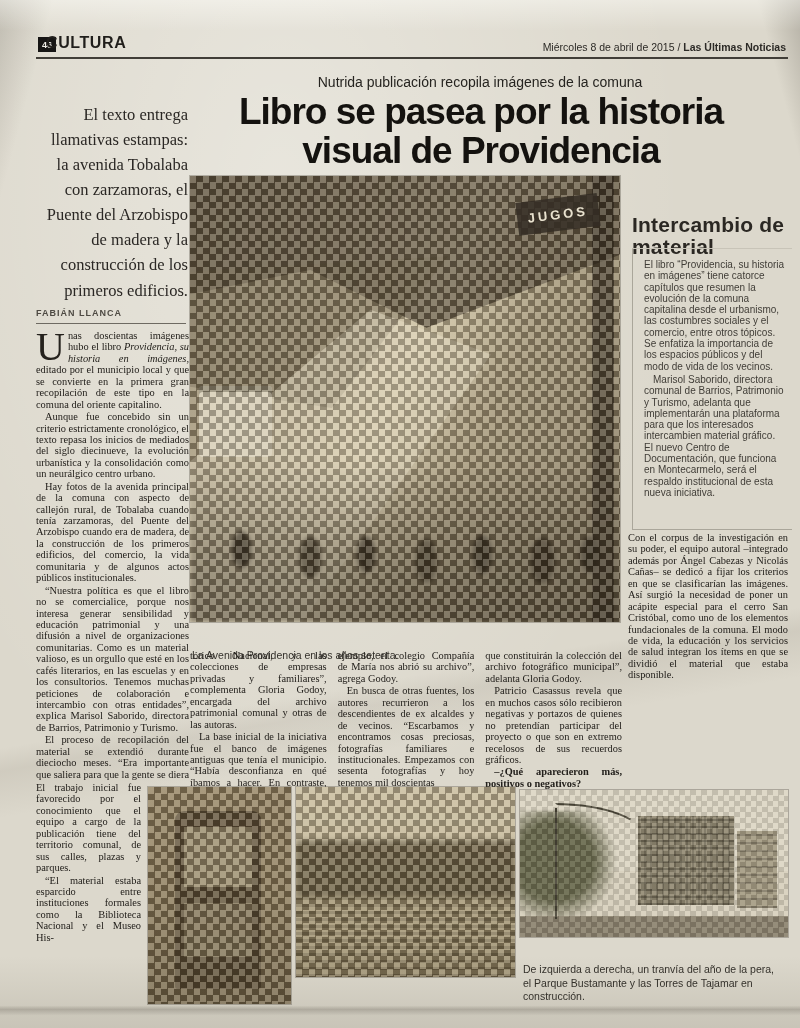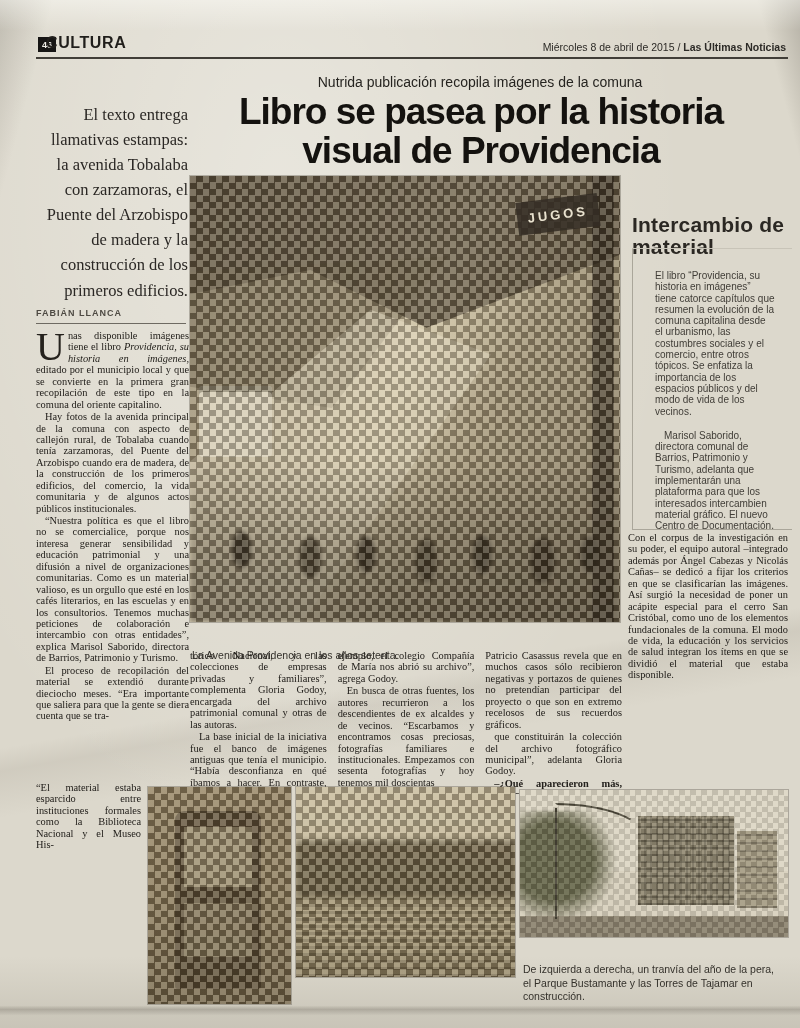--- a/index.html
+++ b/index.html
@@ -84,21 +84,21 @@
   .midcols .mc{width:137px;height:144px;overflow:hidden;}
   .q{font-weight:bold;}
   
   .sb-title{left:632px;top:194px;width:156px;font-family:"Liberation Sans",sans-serif;
     font-size:21px;line-height:1.05;font-weight:bold;color:#2b2823;letter-spacing:.2px;margin-top:20px;}
   .sb-box{left:632px;top:248px;width:146px;height:266px;overflow:hidden;
     border-left:1px solid #aaa69a;border-bottom:1px solid #aaa69a;border-top:1px solid #c8c4b8;
     padding:8px 4px 6px 9px;
     font-family:"Liberation Sans",sans-serif;font-size:10px;line-height:1.13;color:#403d37;
     text-align:left;}
-  .sb-box p{margin:13px;}
+  .sb-box p{margin:2px;}
   .sb-box p+p{text-indent:9px;}
   .col5{left:628px;top:532px;width:160px;height:262px;overflow:hidden;}
   
   .photo-tram{left:148px;top:787px;width:143px;height:217px;
     background:linear-gradient(180deg,#8a7a5c 0%,#7b6c4f 60%,#64573f 100%);}
   .tram-body{position:absolute;left:19%;top:11%;width:60%;height:82%;
     background:rgba(62,50,33,.8);border-radius:9px 9px 3px 3px;}
   .tram-window{position:absolute;left:10%;top:9%;width:80%;height:34%;background:rgba(214,201,168,.5);}
   .tram-panel{position:absolute;left:10%;top:52%;width:80%;height:30%;background:rgba(196,182,150,.35);}
   .photo-park{left:296px;top:787px;width:219px;height:190px;
@@ -137,26 +137,28 @@
   </div>
   <div class="abs toprule"></div>
 
   <div class="abs kicker">Nutrida publicación recopila imágenes de la comuna</div>
   <div class="abs headline">Libro se pasea por la historia visual de Providencia</div>
 
   <div class="abs leadin">El texto entrega llamativas estampas: la avenida Tobalaba con zarzamoras, el Puente del Arzobispo de madera y la construcción de los primeros edificios.</div>
   <div class="abs byline">FABIÁN LLANCA</div>
 
   <div class="abs bodytext col1">
-    <p><span class="dropcap">U</span><span>nas disponible imágenes tiene el libro </span><i>Providencia, su historia en imágenes</i><span>, editado por el municipio local y que se convierte en la primera gran recopilación de este tipo en la comuna del oriente capitalino.</span></p>
+    <p><span class="dropcap">U</span><span>nas doscientas imágenes hubo el libro </span><i>Providencia, su historia en imágenes</i><span>, editado por el municipio local y que se convierte en la primera gran recopilación de este tipo en la comuna del oriente capitalino.</span></p>
+    <p>Aunque fue concebido sin un criterio estrictamente cronológico, el texto repasa los inicios de mediados del siglo diecinueve, la evolución urbanística y la consolidación como un neurálgico centro urbano.</p>
     <p>Hay fotos de la avenida principal de la comuna con aspecto de callejón rural, de Tobalaba cuando tenía zarzamoras, del Puente del Arzobispo cuando era de madera, de la construcción de los primeros edificios, del comercio, la vida comunitaria y de algunos actos públicos institucionales.</p>
     <p>“Nuestra política es que el libro no se comercialice, porque nos interesa generar sensibilidad y educación patrimonial y una difusión a nivel de organizaciones comunitarias. Como es un material valioso, es un orgullo que esté en los cafés literarios, en las escuelas y en los consultorios. Tenemos muchas peticiones de colaboración e intercambio con otras entidades”, explica Marisol Saborido, directora de Barrios, Patrimonio y Turismo.</p>
     <p>El proceso de recopilación del material se extendió durante dieciocho meses. “Era importante que saliera para que la gente se diera cuenta que se tra-</p>
   </div>
   <div class="abs bodytext col1n">
+    <p>El trabajo inicial fue favorecido por el conocimiento que el equipo a cargo de la publicación tiene del territorio comunal, de sus calles, plazas y parques.</p>
     <p>“El material estaba esparcido entre instituciones formales como la Biblioteca Nacional y el Museo His-</p>
   </div>
 
   <div class="photo mainphoto">
     <div class="mp-awning"></div>
     <div class="mp-awning2"></div>
     <div class="mp-street"></div>
     <div class="mp-bus"></div>
     <div class="mp-crowd"></div>
     <div class="mp-pole"></div>
@@ -168,22 +170,22 @@
   <div class="abs midcols">
     <div class="mc bodytext">
       <p>tórico Nacional, y las colecciones de empresas privadas y familiares”, complementa Gloria Godoy, encargada del archivo patrimonial comunal y otras de las autoras.</p>
       <p>La base inicial de la iniciativa fue el banco de imágenes antiguas que tenía el municipio. “Había desconfianza en qué íbamos a hacer. En contraste, por</p>
     </div>
     <div class="mc bodytext">
       <p>ejemplo, el colegio Compañía de María nos abrió su archivo”, agrega Godoy.</p>
       <p>En busca de otras fuentes, los autores recurrieron a los descendientes de ex alcaldes y de vecinos. “Escarbamos y encontramos cosas preciosas, fotografías familiares e institucionales. Empezamos con sesenta fotografías y hoy tenemos mil doscientas</p>
     </div>
     <div class="mc bodytext">
+      <p>que constituirán la colección del archivo fotográfico municipal”, adelanta Gloria Godoy.</p>
       <p>Patricio Casassus revela que en muchos casos sólo recibieron negativas y portazos de quienes no pretendían participar del proyecto o que son en extremo recelosos de sus recuerdos gráficos.</p>
-      <p>que constituirán la colección del archivo fotográfico municipal”, adelanta Gloria Godoy.</p>
       <p class="q">–¿Qué aparecieron más, positivos o negativos?</p>
     </div>
   </div>
 
   <div class="abs sb-title">Intercambio de material</div>
   <div class="abs sb-box">
     <p>El libro “Providencia, su historia en imágenes” tiene catorce capítulos que resumen la evolución de la comuna capitalina desde el urbanismo, las costumbres sociales y el comercio, entre otros tópicos. Se enfatiza la importancia de los espacios públicos y del modo de vida de los vecinos.</p>
     <p>Marisol Saborido, directora comunal de Barrios, Patrimonio y Turismo, adelanta que implementarán una plataforma para que los interesados intercambien material gráfico. El nuevo Centro de Documentación, que funciona en Montecarmelo, será el respaldo institucional de esta nueva iniciativa.</p>
   </div>
 

